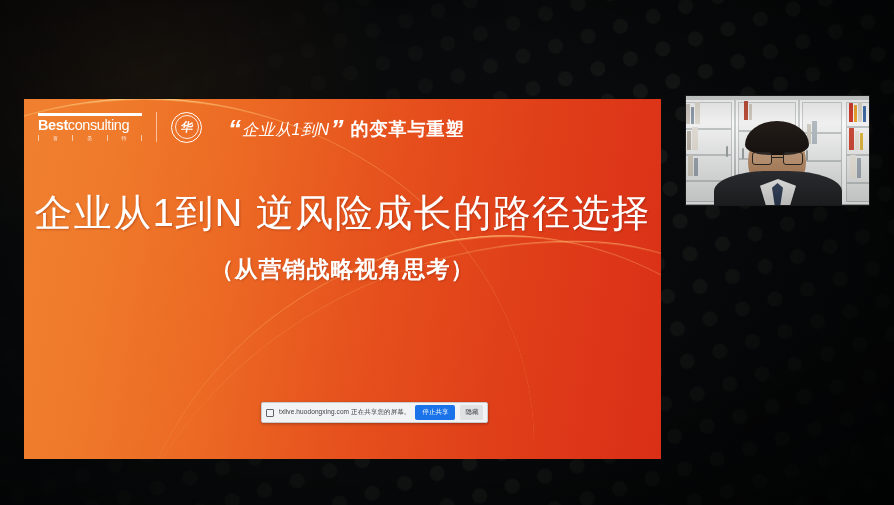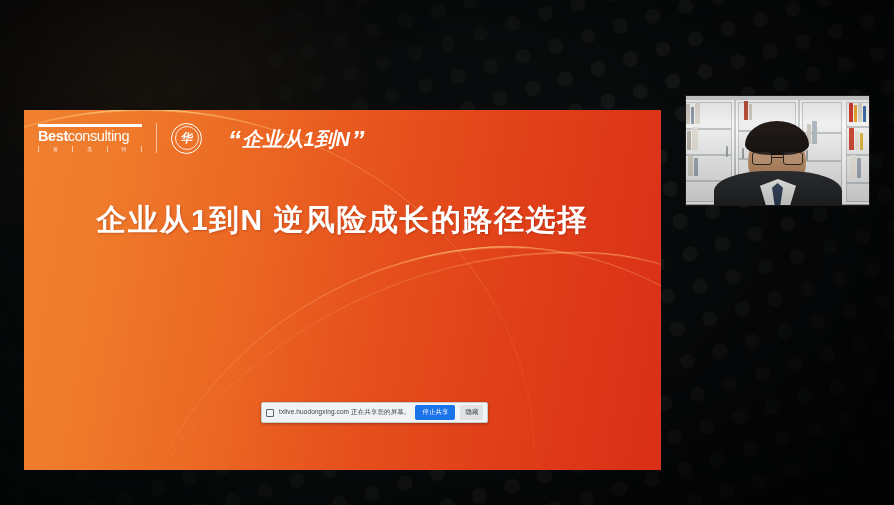--- a/index.html
+++ b/index.html
@@ -53,21 +53,20 @@
 
   
   #slide {
     position: absolute;
     left: 24px; top: 99px;
     width: 637px; height: 360px;
     background: linear-gradient(100deg,
         #f08030 0%, #ef7a2b 14%, #ec6a24 32%,
         #e6511d 54%, #e04019 74%, #dc3518 90%, #d92f16 100%);
     overflow: hidden;
-    margin-top: 11px;
   }
 
   
   .arcs {
     position: absolute;
     left: -270px; bottom: -330px;
     width: 780px; height: 690px;
     border-radius: 50%;
     border-top: 1.4px solid rgba(255,200,120,0.42);
     box-shadow:
@@ -211,44 +210,44 @@
     white-space: nowrap;
   }
   #slide-slogan .qmark {
     font-size: 26px;
     font-weight: 700;
     font-style: italic;
     line-height: 1;
     transform: translateY(3px);
   }
   #slide-slogan .strong {
-    font-size: 20px;
-    font-weight: 700;
+    font-size: 16px;
+    font-weight: 400;
     font-style: italic;
     letter-spacing: 0.5px;
     padding: 0 1px;
   }
   #slide-slogan .tail {
     font-size: 18px;
     font-weight: 700;
     margin-left: 7px;
     letter-spacing: 1px;
   }
 
   
   #slide-body {
     position: absolute;
     left: 0; top: 92px;
     width: 100%;
     text-align: center;
     z-index: 5;
   }
   #slide-title {
-    font-size: 30px;
-    font-weight: 700;
+    font-size: 38px;
+    font-weight: 400;
     color: #ffffff;
     letter-spacing: 1.5px;
     text-shadow: 1px 1px 2px rgba(120,25,10,0.35);
     line-height: 1.2;
   }
   #slide-subtitle {
     margin-top: 17px;
     font-size: 23px;
     font-weight: 700;
     color: #ffffff;
@@ -457,26 +456,28 @@
       <div class="logo-emba">
         <div class="emba-seal">
           <span class="glyph">华</span>
         </div>
       </div>
 
       <div id="slide-slogan">
         <span class="qmark">“</span>
           <span class="strong">企业从1到N</span>
           <span class="qmark">”</span>
+        <span class="tail">的变革与重塑</span>
       </div>
 
     </div>
 
     <div id="slide-body">
       <div id="slide-title">企业从1到N 逆风险成长的路径选择</div>
+      <div id="slide-subtitle">（从营销战略视角思考）</div>
     </div>
 
   </div>
 
   <div id="share-bar">
     <span id="share-icon"></span>
     <span id="share-message">txlive.huodongxing.com 正在共享您的屏幕。</span>
     <button id="share-stop">停止共享</button>
     <button id="share-hide">隐藏</button>
   </div>

